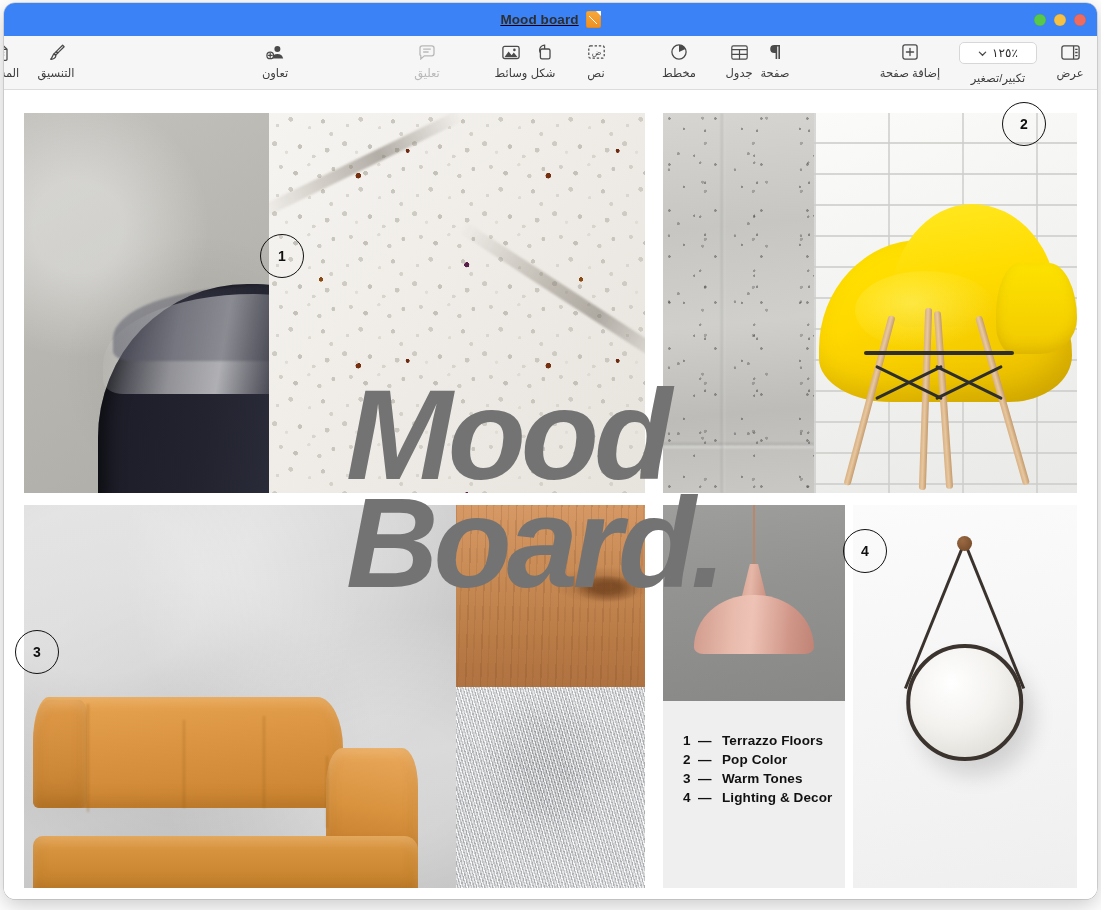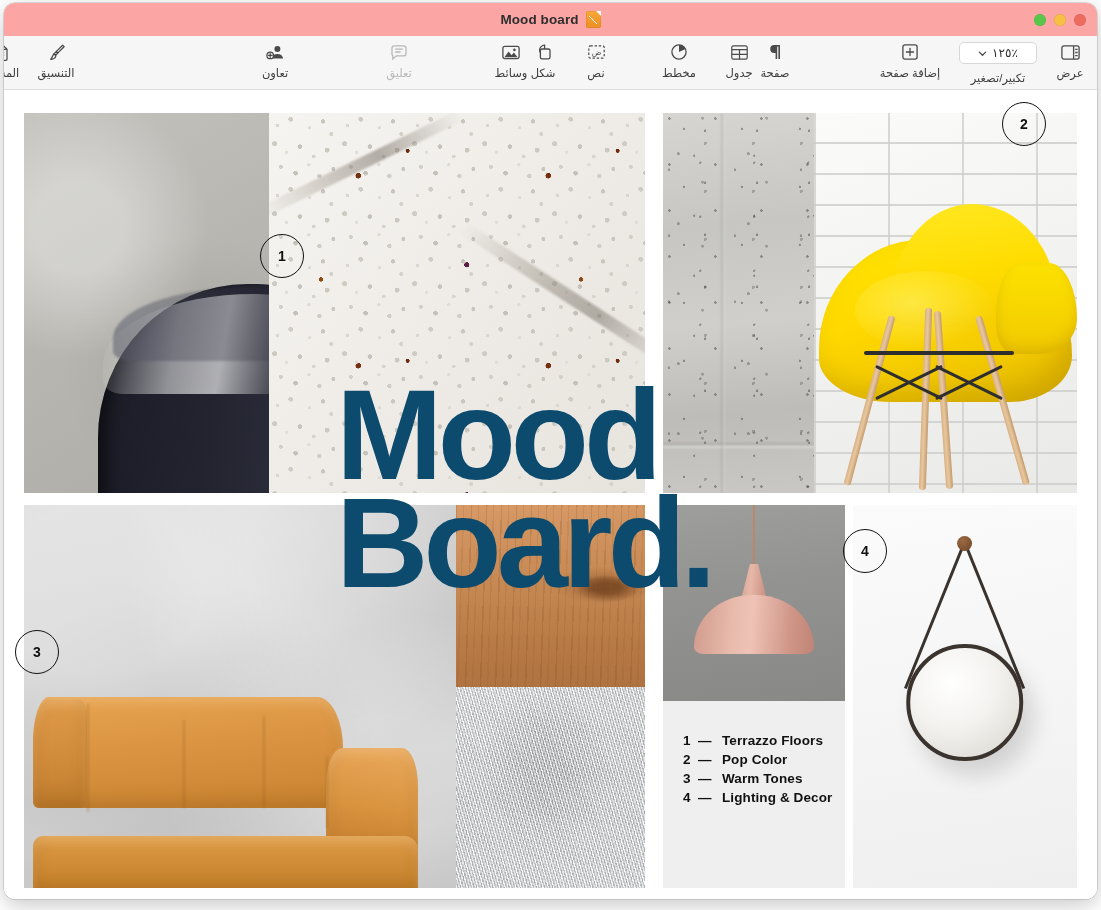--- a/index.html
+++ b/index.html
@@ -23,24 +23,25 @@
     width: 1093px; height: 896px;
     background: #ffffff;
     border-radius: 11px;
     box-shadow: 0 0 0 0.5px rgba(0,0,0,0.22), 0 6px 22px rgba(0,0,0,0.22);
     overflow: hidden;
   }
 
   .titlebar {
     position: relative;
     height: 33px;
-    background: #fca5a5;
+    background: #3b82f6;
     display: flex;
     align-items: center;
     justify-content: center;
+    text-decoration: underline;
   }
   .title-wrap {
     display: flex; align-items: center; gap: 7px;
     direction: ltr;
   }
   .title-text {
     font-size: 13.5px; font-weight: bold; color: #2e2e2e;
     letter-spacing: 0.1px;
   }
   .doc-icon {
@@ -452,30 +453,31 @@
     font-size: 13.5px; font-weight: bold; color: #111111;
     line-height: 19px;
     letter-spacing: 0.1px;
   }
   .lg-num { width: 15px; }
   .lg-dash { width: 24px; color: #111111; }
 
   
   .bigtitle {
     position: absolute;
-    left: 312px; top: 268px;
+    left: 322px; top: 268px;
     width: 470px;
     font-size: 128px;
     font-weight: bold;
     line-height: 0.84;
     letter-spacing: -5px;
-    color: #0c4a6e;
+    color: #737373;
     direction: ltr;
     white-space: pre;
     pointer-events: none;
+    font-style: italic;
   }
 
   
   .badge {
     position: absolute;
     width: 44px; height: 44px;
     border: 1.6px solid #121212;
     border-radius: 50%;
     display: flex; align-items: center; justify-content: center;
     font-size: 14px; font-weight: bold; color: #101010;
@@ -592,21 +594,21 @@
         <span class="tbicon">
           <svg width="18" height="15" viewBox="0 0 18 15" fill="none" stroke="currentColor" stroke-width="1.3">
             <rect x="0.9" y="1.4" width="16.2" height="12.2" rx="1.8"></rect>
             <path d="M2.4 12.2 L6.6 6.6 L9.6 10.2 L11.8 7.6 L15.6 12.2 Z" fill="currentColor" stroke="none"></path>
             <circle cx="12.4" cy="4.9" r="1.3" fill="currentColor" stroke="none"></circle>
           </svg>
         </span>
         <span class="tblabel">وسائط</span>
       </div>
 
-      <div class="tbitem disabled" style="right:672px;width:52px">
+      <div class="tbitem disabled" style="right:644px;width:52px">
         <span class="tbicon">
           <svg width="16" height="15" viewBox="0 0 16 15" fill="none" stroke="currentColor" stroke-width="1.3">
             <path d="M1 3.1 A2.2 2.2 0 0 1 3.2 0.9 H12.8 A2.2 2.2 0 0 1 15 3.1 V8.6 A2.2 2.2 0 0 1 12.8 10.8 H5.4 L1.8 13.9 V10.8 A2.2 2.2 0 0 1 1 8.6 Z"></path>
             <line x1="4.2" y1="4.2" x2="11.8" y2="4.2"></line>
             <line x1="4.2" y1="7.0" x2="9.6" y2="7.0"></line>
           </svg>
         </span>
         <span class="tblabel">تعليق</span>
       </div>
 

